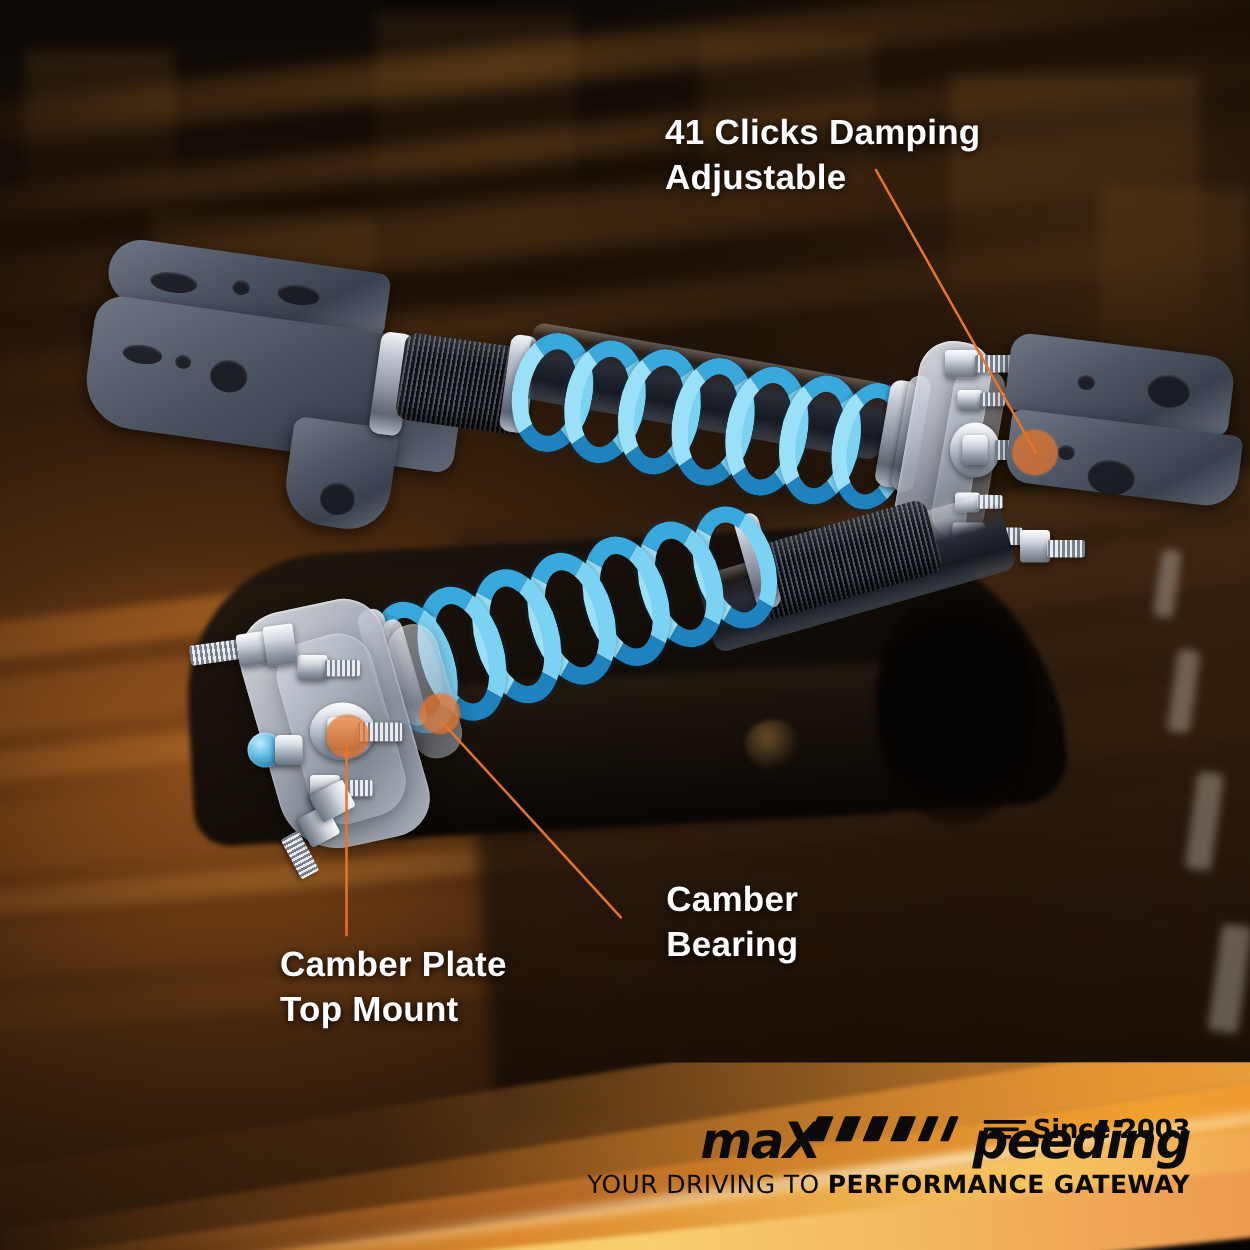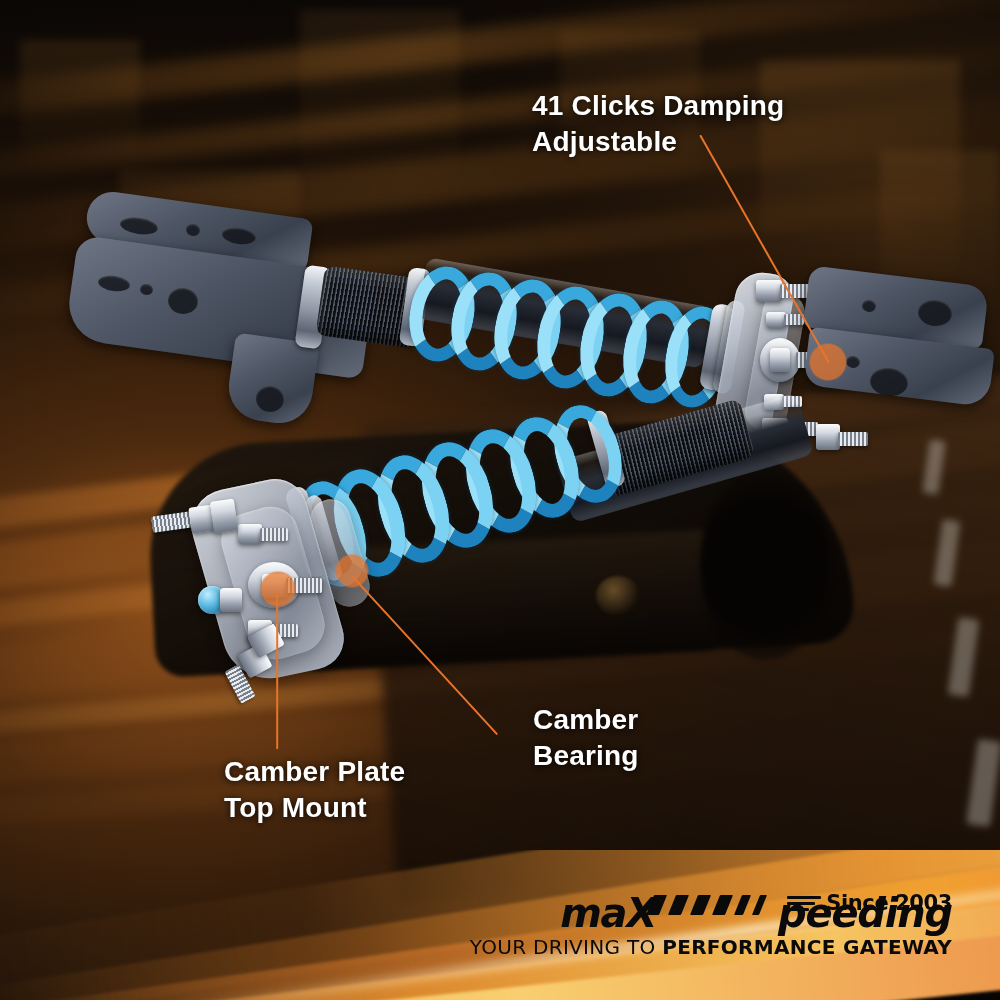--- a/index.html
+++ b/index.html
@@ -146,21 +146,21 @@
     box-shadow:0 0 0 1px rgba(232,116,42,.35);
   }
 
   
   .footer { position:absolute; left:0; right:0; bottom:0; height:150px; overflow:hidden; }
   .fstreak { position:absolute; left:-15%; width:150%; border-radius:60px; filter:blur(1.5px); }
   .logo-wrap {
     position:absolute; right:48px; bottom:42px;
     display:flex; flex-direction:column; align-items:flex-end; gap:3px;
   }
-  .logo-row1 { display:flex; align-items:center; gap:0; }
+  .logo-row1 { display:flex; align-items:flex-start; gap:0; }
   .logo-main {
     font-family:"DejaVu Sans", sans-serif;
     font-size:40px; font-weight:800; font-style:italic; color:#0a0a0a;
     letter-spacing:-1.2px; line-height:40px;
   }
   .flag-strip { position:relative; width:128px; height:22px; margin:0 0 14px -6px; }
   .flag-bar {
     position:absolute; top:0; width:13px; height:20px; background:#0a0a0a;
     transform:skewX(-22deg); border-radius:1px;
   }

